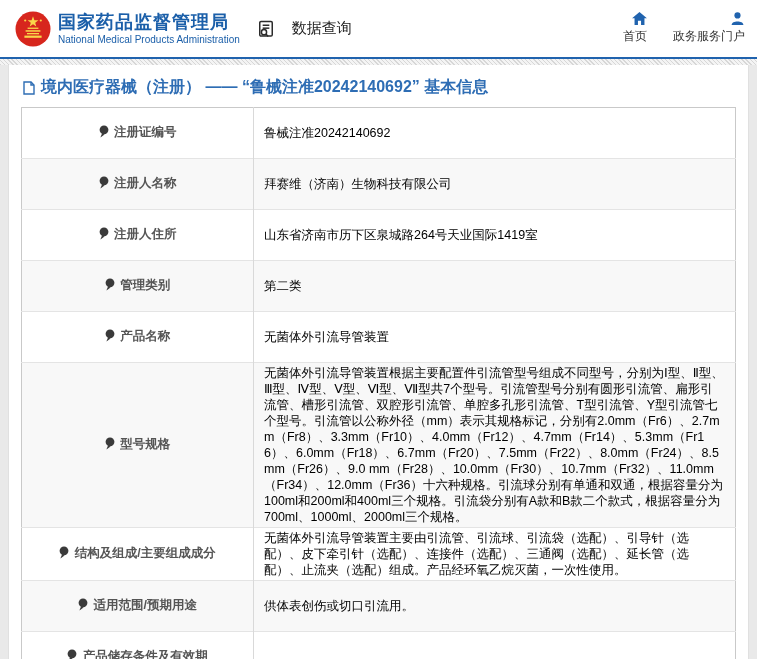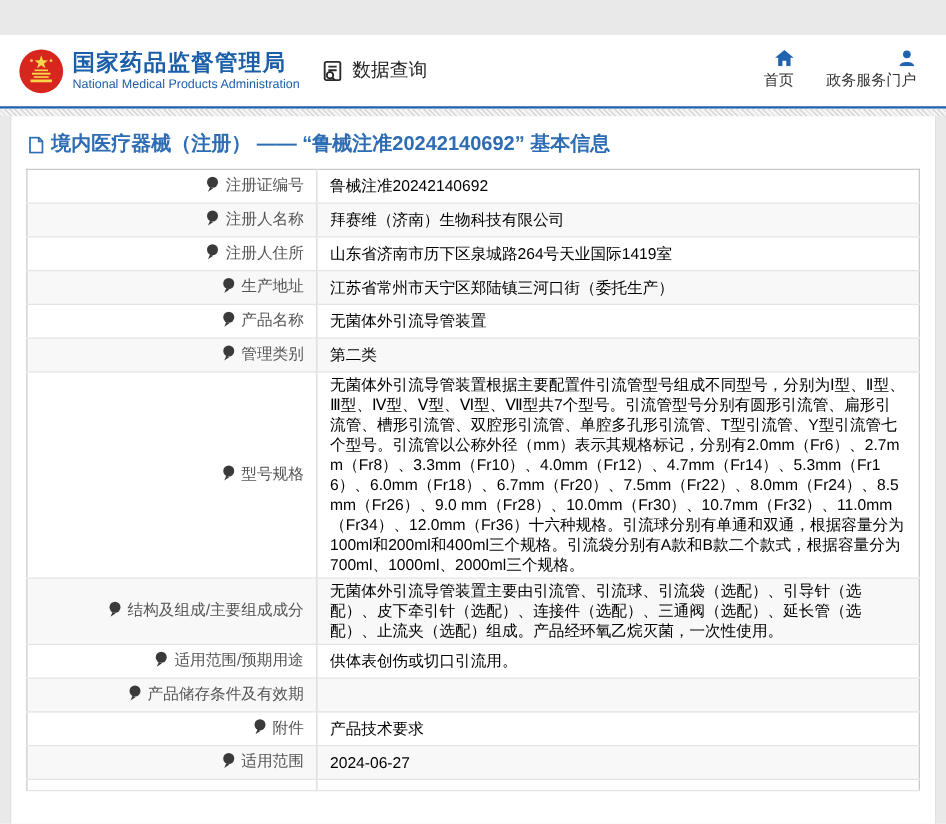--- a/index.html
+++ b/index.html
@@ -5,28 +5,28 @@
   html,body{margin:0;padding:0;}
   body{
     width:757px;height:659px;overflow:hidden;
     background:#e9e9e9;
     font-family:"Liberation Sans","DejaVu Sans",sans-serif;
     -webkit-font-smoothing:antialiased;
   }
   
   .header{
     height:57px;background:#fff;display:flex;align-items:center;
-    padding:0 16px 0 15px;box-sizing:border-box;margin-top:28px;
+    padding:0 4px 0 15px;box-sizing:border-box;
   }
   .brand{display:flex;align-items:center;gap:7px;cursor:pointer;}
   .brand-text{display:flex;flex-direction:column;line-height:1.15;}
   .brand-cn{font-size:18px;font-weight:bold;color:#1b5fa9;letter-spacing:1px;}
   .brand-en{font-size:10px;color:#1b5fa9;margin-top:1px;}
   .data-query{
-    display:flex;align-items:center;gap:6px;margin-left:16px;
+    display:flex;align-items:center;gap:16px;margin-left:16px;
     font-size:15px;color:#222;cursor:pointer;white-space:nowrap;
   }
   .nav{margin-left:auto;display:flex;gap:26px;padding-right:8px;}
   .nav-item{
     display:flex;flex-direction:column;align-items:flex-end;gap:3px;
     font-size:12px;color:#333;cursor:pointer;white-space:nowrap;
   }
   .blue-line{height:2px;background:#2063ae;}
   .hatch{
     height:6px;
@@ -44,22 +44,22 @@
   }
   
   table.info{
     border-collapse:collapse;margin:0 12px;width:calc(100% - 24px);
     table-layout:fixed;border:1px solid #c9c9c9;
     font-size:12.5px;line-height:16px;
   }
   table.info tr{border-bottom:1px solid #e4e4e4;}
   table.info tr:nth-child(even){background:#f8f8f8;}
   table.info th{
-    width:232px;text-align:right;font-weight:normal;color:#555;
-    vertical-align:middle;padding:4px 10px;border-right:1px solid #d9d9d9;
+    width:232px;font-weight:bold;color:#555;
+    vertical-align:middle;padding:16px 10px;border-right:1px solid #d9d9d9;
     box-sizing:border-box;
   }
   table.info td{padding:2px 10px;color:#000000;vertical-align:middle;word-break:break-all;}
   table.info td .val:empty::before{content:"\00a0";}
   .note-icon{display:inline-block;vertical-align:-2px;margin-right:2px;}
   svg{display:block;}
   .inline-svg svg{display:inline-block;}
 </style>
 </head>
 <body>
@@ -182,64 +182,49 @@
         </svg>
       </span>
       <span class="lbl">注册人住所</span>
     </th>
     <td>
       <span class="val">山东省济南市历下区泉城路264号天业国际1419室</span>
       
     </td>
   </tr>
 
-  <tr>
-    <th>
-      <span class="note-icon inline-svg" hidden="">
-        <svg width="10" height="13" viewBox="0 0 10 13">
-          <circle cx="5" cy="4.8" r="4.4" fill="#3a3a3a"></circle>
-          <path d="M3 8.6 L1.4 12.4 L5.6 9.5 Z" fill="#3a3a3a"></path>
-        </svg>
-      </span>
-      <span class="lbl">生产地址</span>
-    </th>
-    <td>
-      <span class="val">江苏省常州市天宁区郑陆镇三河口街（委托生产）</span>
+
+  <tr>
+    <th>
+      <span class="note-icon inline-svg" hidden="">
+        <svg width="10" height="13" viewBox="0 0 10 13">
+          <circle cx="5" cy="4.8" r="4.4" fill="#3a3a3a"></circle>
+          <path d="M3 8.6 L1.4 12.4 L5.6 9.5 Z" fill="#3a3a3a"></path>
+        </svg>
+      </span>
+      <span class="lbl">管理类别</span>
+    </th>
+    <td>
+      <span class="val">第二类</span>
       
     </td>
   </tr>
 
   <tr>
     <th>
       <span class="note-icon inline-svg" hidden="">
         <svg width="10" height="13" viewBox="0 0 10 13">
           <circle cx="5" cy="4.8" r="4.4" fill="#3a3a3a"></circle>
           <path d="M3 8.6 L1.4 12.4 L5.6 9.5 Z" fill="#3a3a3a"></path>
         </svg>
       </span>
       <span class="lbl">产品名称</span>
     </th>
     <td>
       <span class="val">无菌体外引流导管装置</span>
-      
-    </td>
-  </tr>
-
-  <tr>
-    <th>
-      <span class="note-icon inline-svg" hidden="">
-        <svg width="10" height="13" viewBox="0 0 10 13">
-          <circle cx="5" cy="4.8" r="4.4" fill="#3a3a3a"></circle>
-          <path d="M3 8.6 L1.4 12.4 L5.6 9.5 Z" fill="#3a3a3a"></path>
-        </svg>
-      </span>
-      <span class="lbl">管理类别</span>
-    </th>
-    <td>
-      <span class="val">第二类</span>
       
     </td>
   </tr>
 
   <tr>
     <th>
       <span class="note-icon inline-svg" hidden="">
         <svg width="10" height="13" viewBox="0 0 10 13">
           <circle cx="5" cy="4.8" r="4.4" fill="#3a3a3a"></circle>
           <path d="M3 8.6 L1.4 12.4 L5.6 9.5 Z" fill="#3a3a3a"></path>

